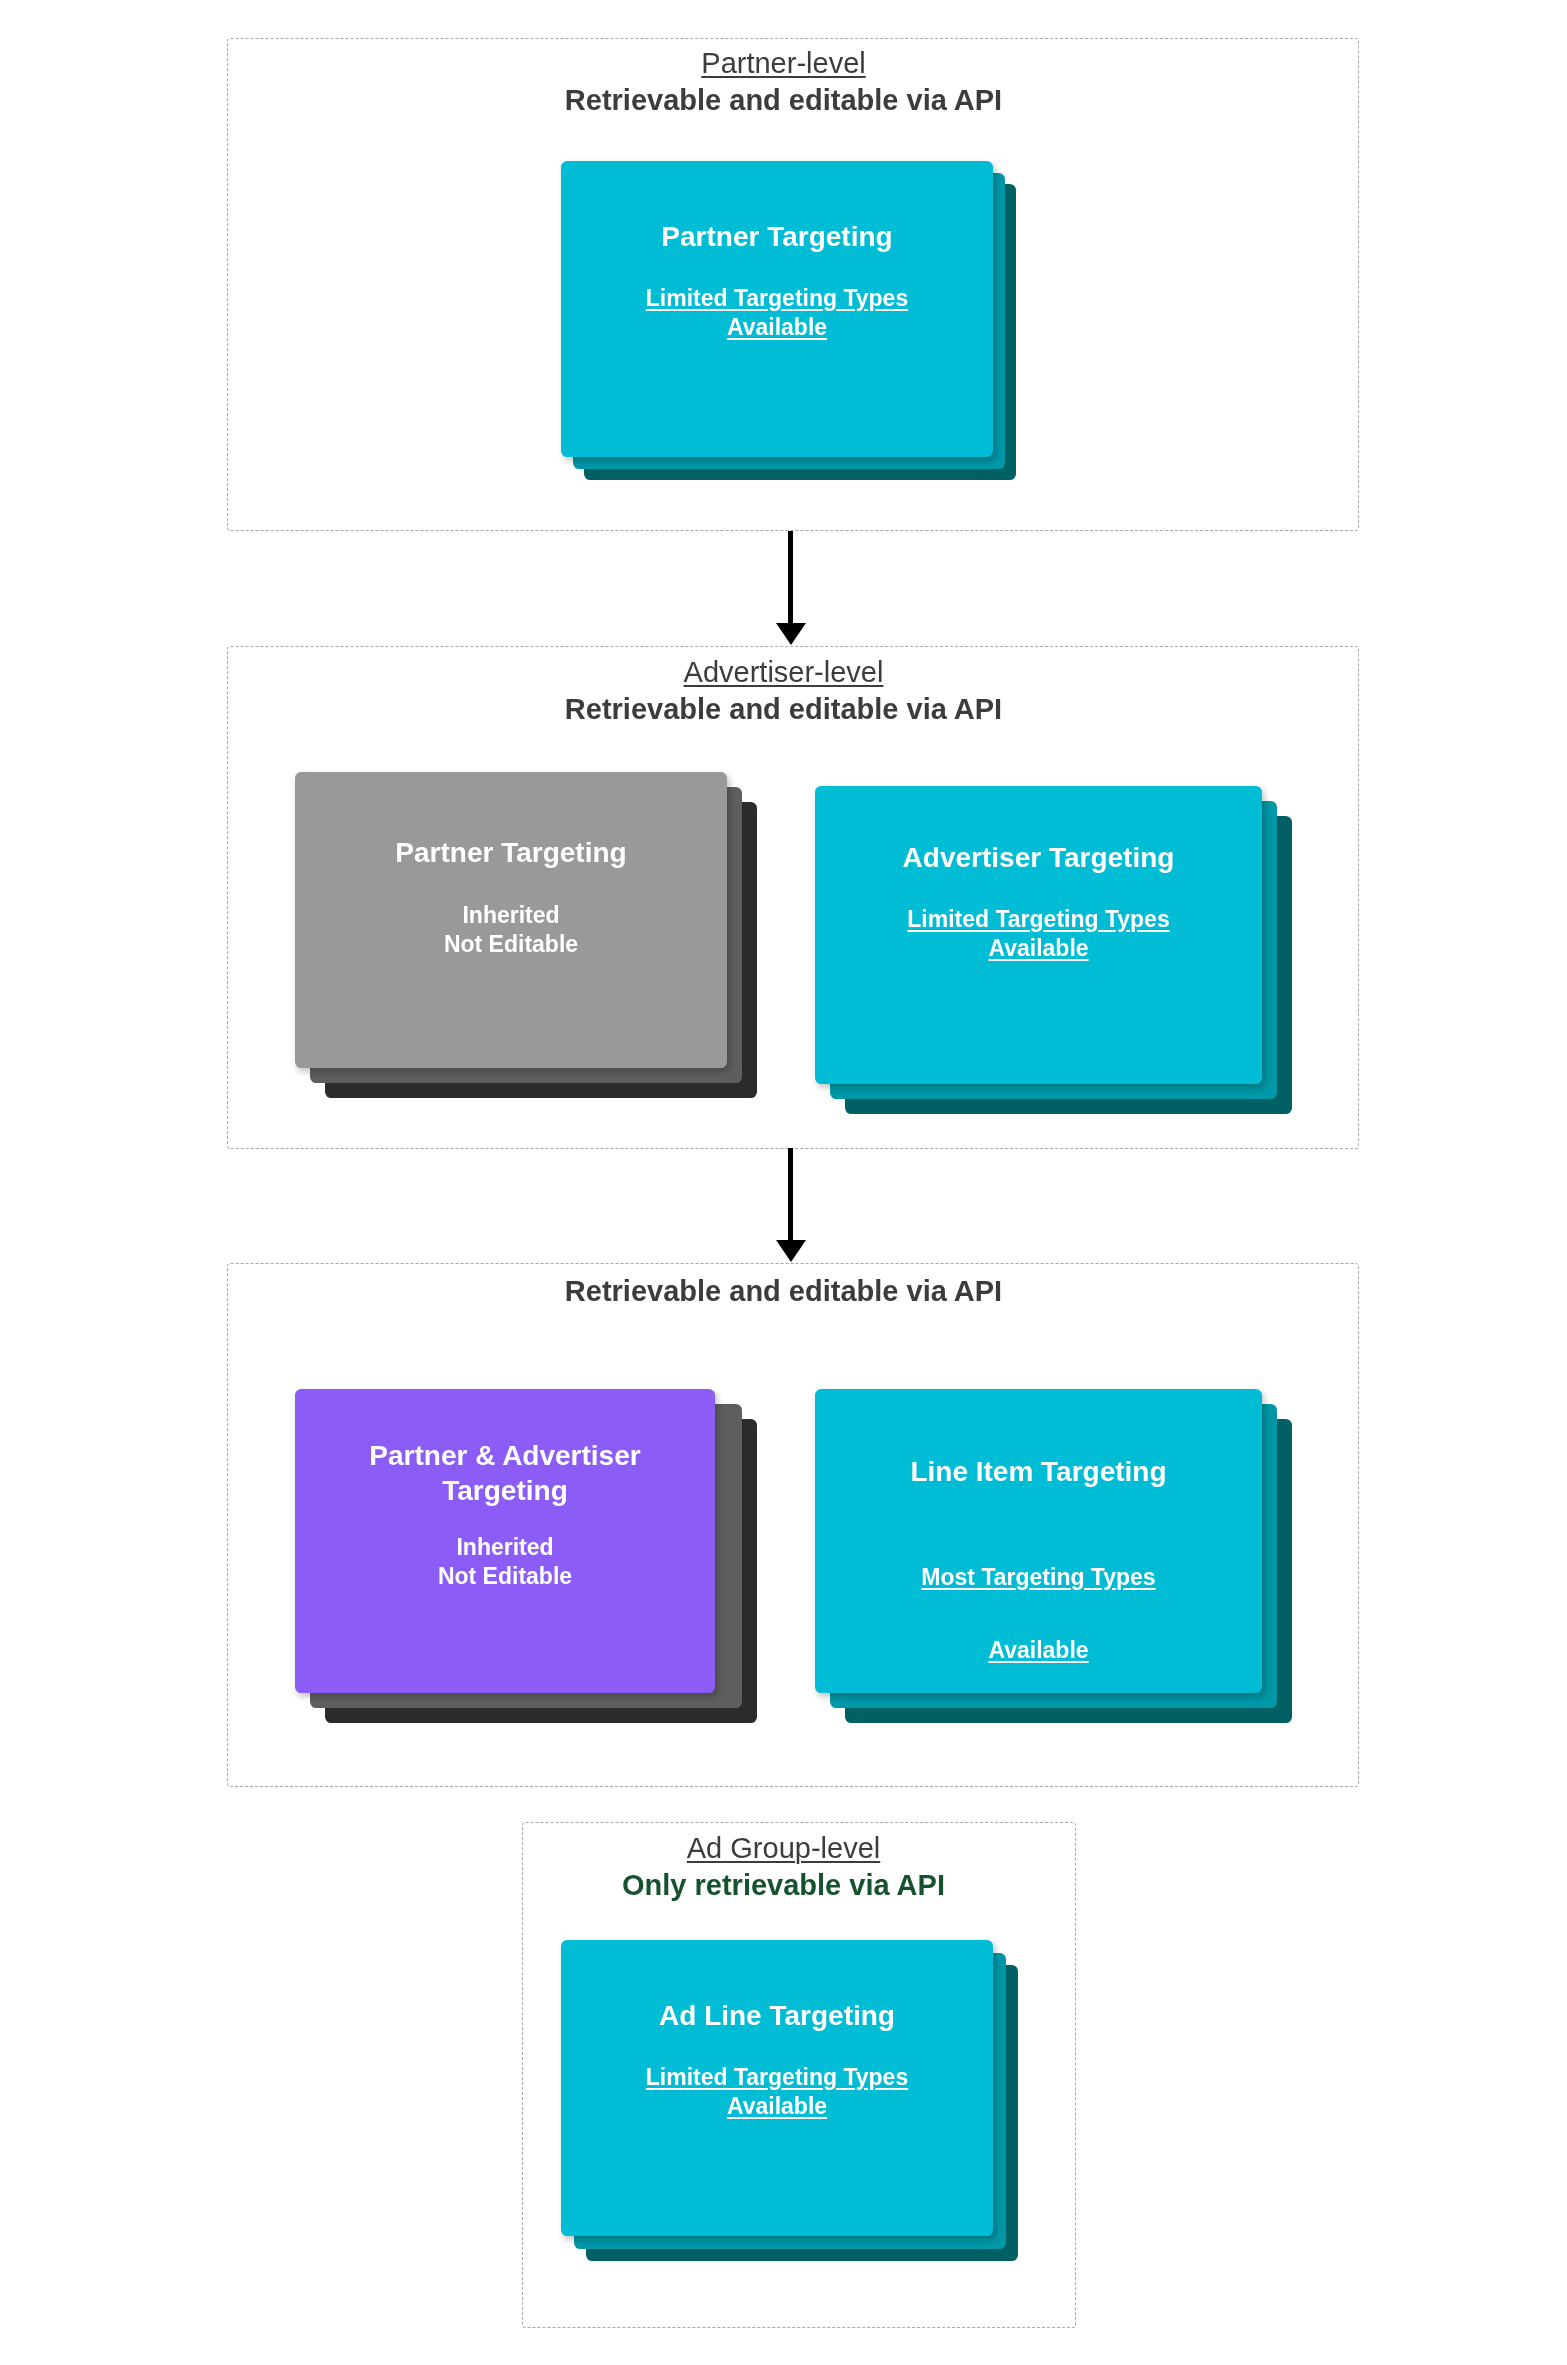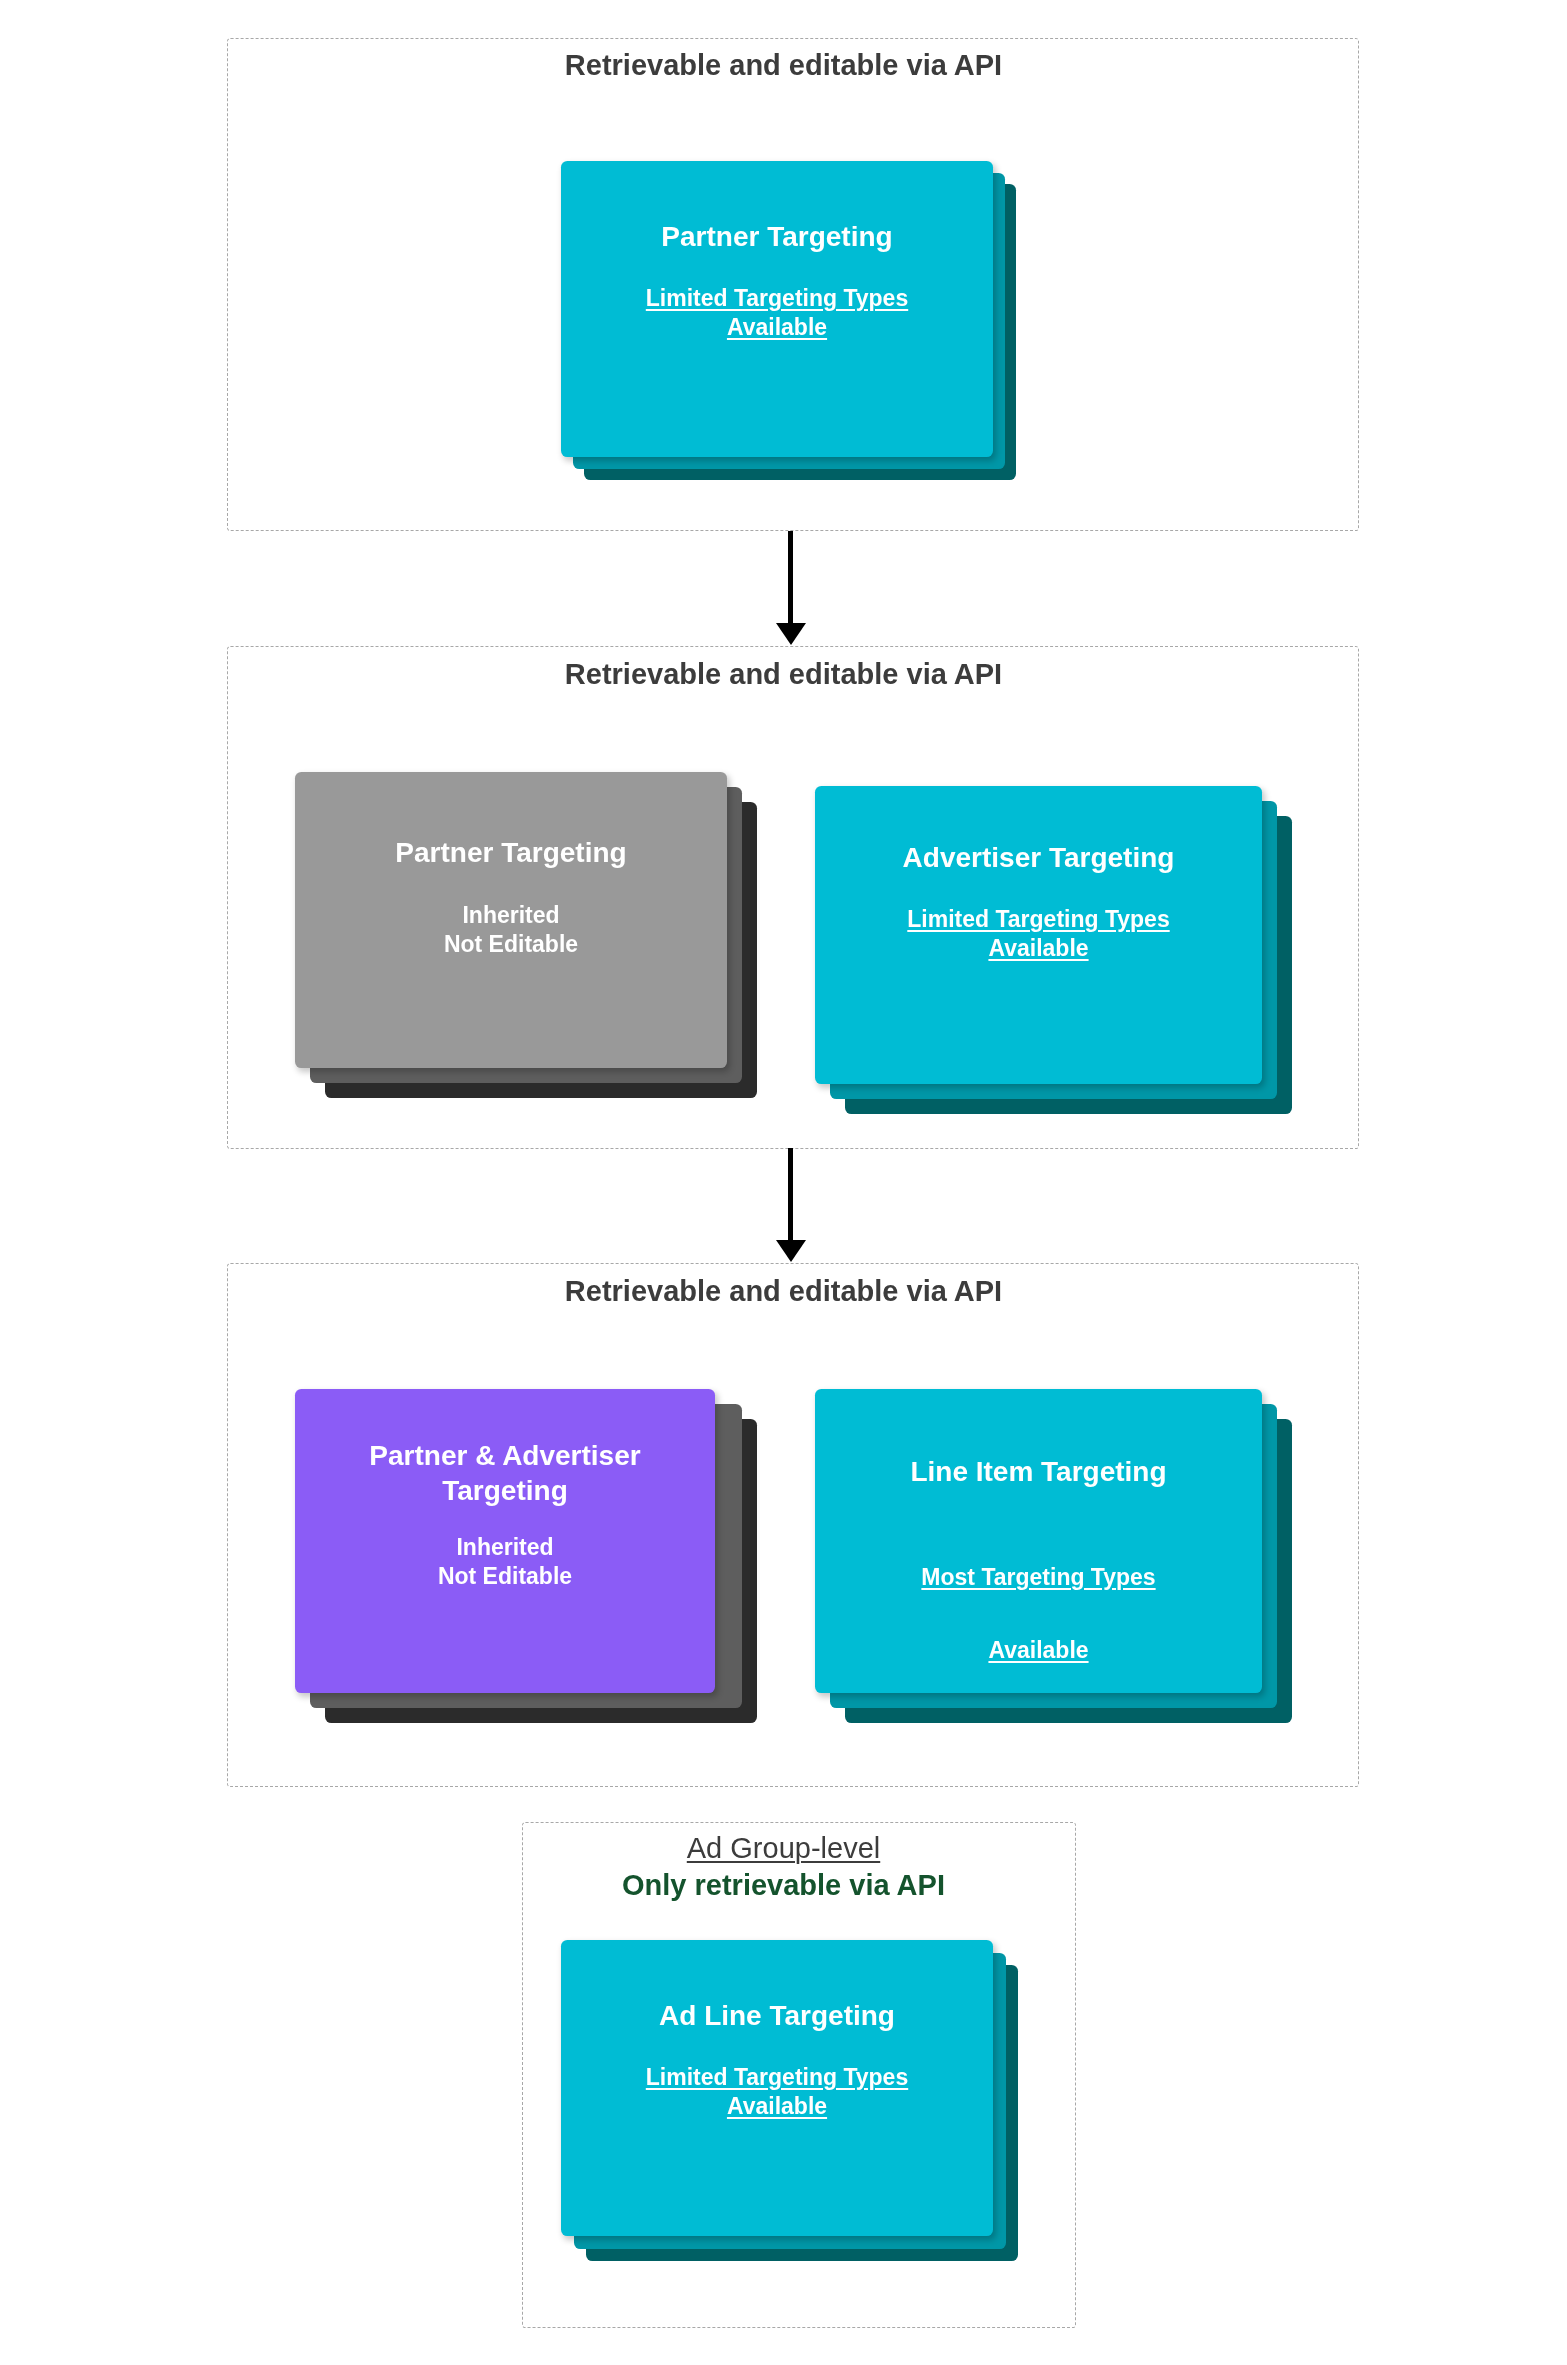--- a/index.html
+++ b/index.html
@@ -143,20 +143,21 @@
   #arrow-2 .shaft { height: 92px; }
 </style>
 </head>
 <body>
 
 <div class="page">
 
   <div class="level-box" id="level-partner"></div>
 
   <div class="level-heading" id="heading-partner">
+    <span class="level-name">Partner-level</span>
     <span class="level-access">Retrievable and editable via API</span>
   </div>
 
   <div class="stack" style="left:561px; top:161px;">
     <div class="card back2" style="left:23px; top:23px; width:432px; height:296px; background:#006064;"></div>
     <div class="card back1" style="left:11.6px; top:11.6px; width:432px; height:296px; background:#0097a7;"></div>
     <div class="card front" style="left:0px; top:0px; width:432px; height:296px; background:#00bcd4;">
       <div class="card-title" style="margin-top:59px;">Partner Targeting</div>
       <div class="card-sub underlined" style="margin-top:29px;">Limited Targeting Types</div>
       <div class="card-sub underlined">Available</div>
@@ -164,20 +165,21 @@
   </div>
 
   <div class="arrow" id="arrow-1">
     <div class="shaft"></div>
     <div class="head"></div>
   </div>
 
   <div class="level-box" id="level-advertiser"></div>
 
   <div class="level-heading" id="heading-advertiser">
+    <span class="level-name">Advertiser-level</span>
     <span class="level-access">Retrievable and editable via API</span>
   </div>
 
   <div class="stack" style="left:295px; top:772px;">
     <div class="card back2" style="left:30px; top:30px; width:432px; height:296px; background:#2b2b2b;"></div>
     <div class="card back1" style="left:15px; top:15px; width:432px; height:296px; background:#5e5e5e;"></div>
     <div class="card front" style="left:0px; top:0px; width:432px; height:296px; background:#999999;">
       <div class="card-title" style="margin-top:64px;">Partner Targeting</div>
       <div class="card-sub" style="margin-top:30px;">Inherited</div>
       <div class="card-sub">Not Editable</div>

